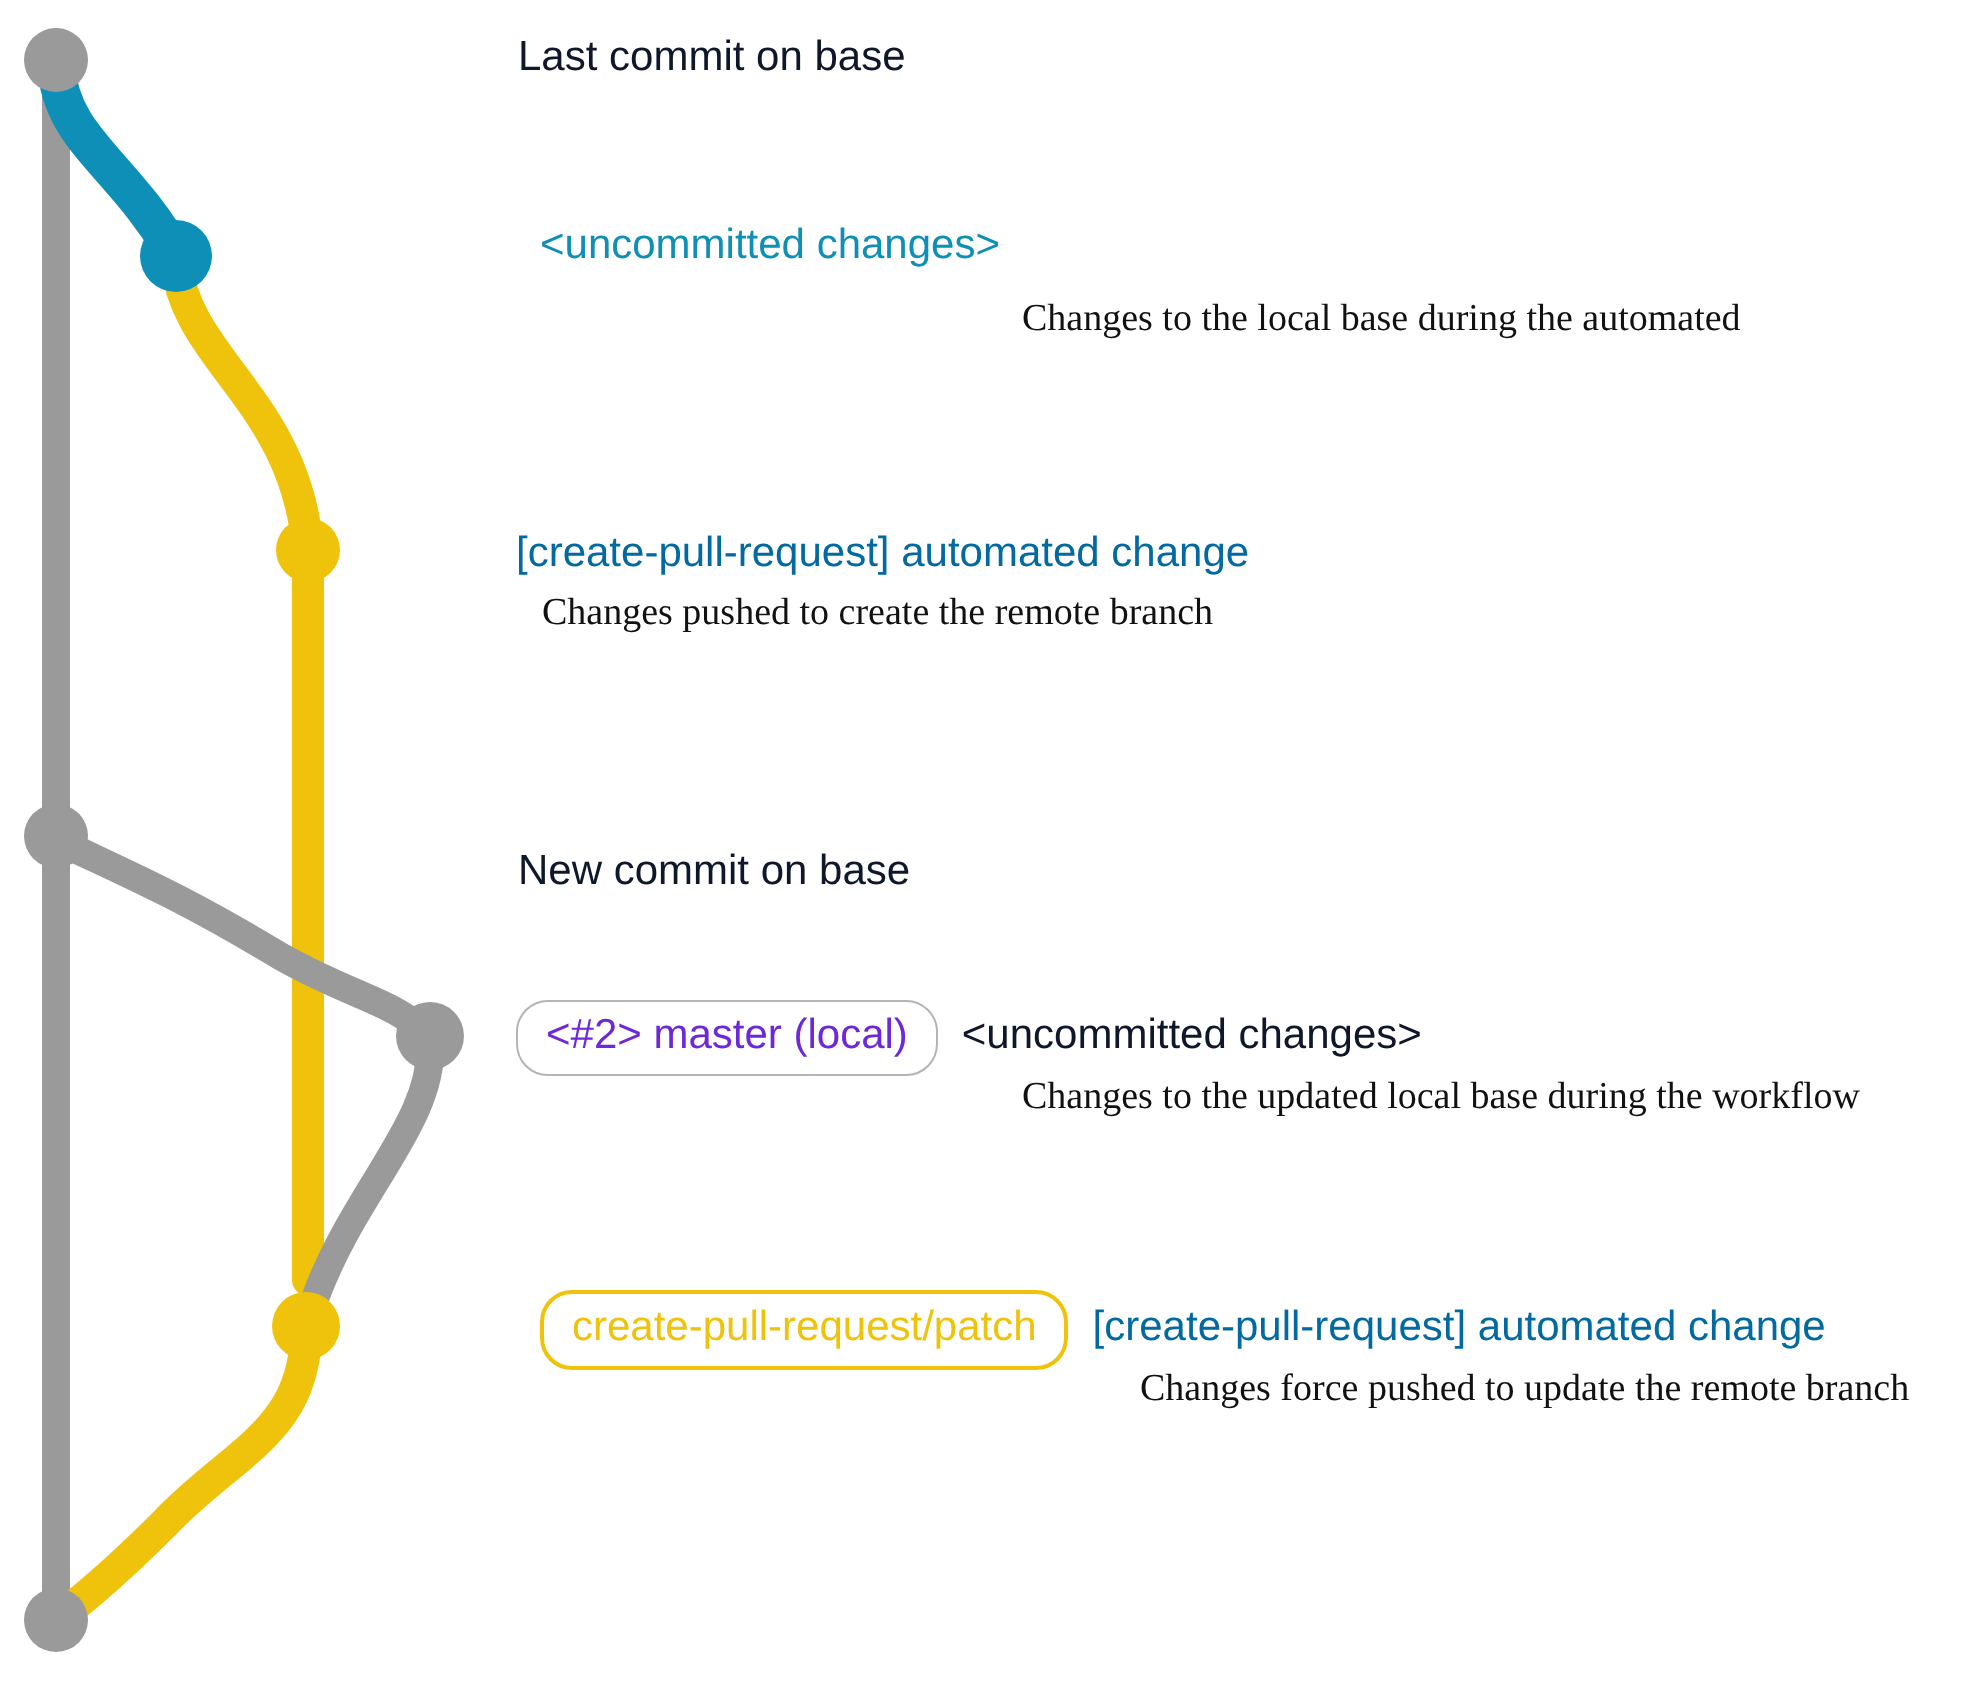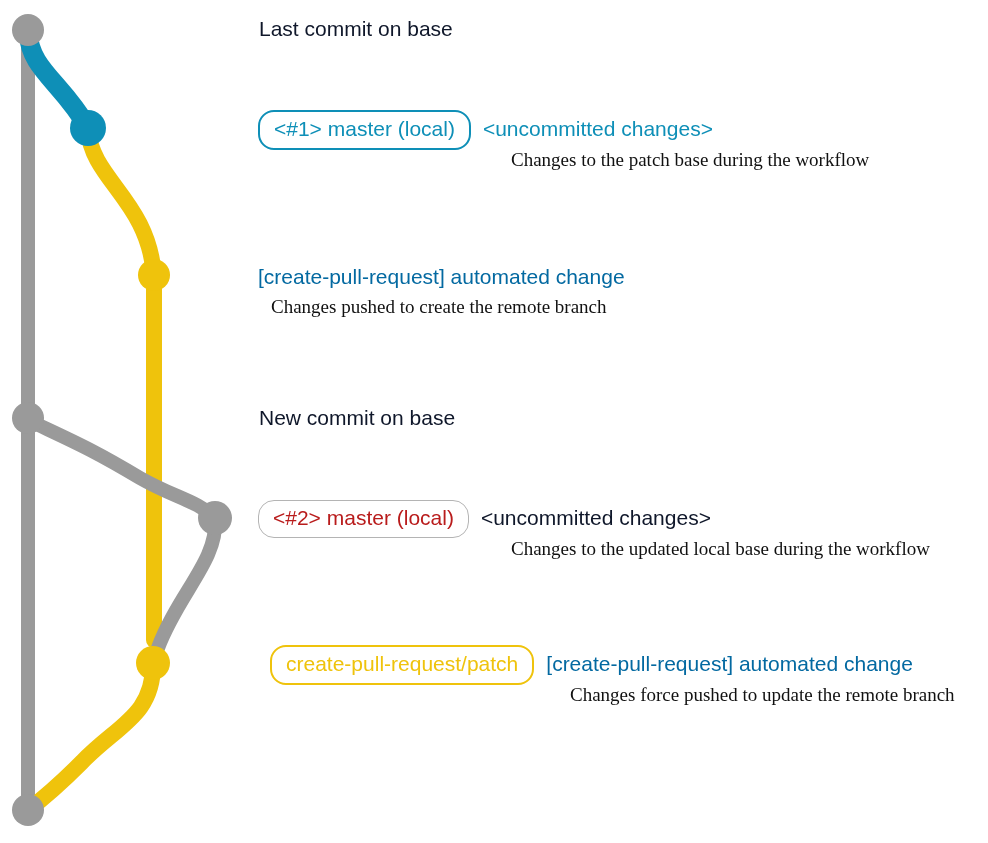--- a/index.html
+++ b/index.html
@@ -37,21 +37,21 @@
     display: inline-block;
     border: 2px solid currentColor;
     border-radius: 16px;
     padding: 5px 14px 7px 14px;
     font-size: 21px;
     line-height: 24px;
     font-family: "Liberation Sans", sans-serif;
     background: #ffffff;
   }
   .chip.teal   { color: #0E8FB7; border-color: #0E8FB7; }
-  .chip.gray   { color: #b91c1c; border-color: #B4B4B4; border-width: 1.5px; text-align: center; }
+  .chip.gray   { color: #6d28d9; border-color: #B4B4B4; border-width: 1.5px; text-align: center; }
   .chip.yellow { color: #EFC30C; border-color: #EFC30C; }
 
   
   .headline {
     font-size: 21px;
     line-height: 26px;
     font-family: "Liberation Sans", sans-serif;
   }
   .headline.gray   { color: #0f172a; }
   .headline.teal   { color: #0E8FB7; }
@@ -93,32 +93,31 @@
   <circle cx="215" cy="518" r="17" fill="#9A9A9A"></circle>
   <circle cx="153" cy="663" r="17" fill="#EFC30C"></circle>
   <circle cx="28" cy="810" r="16" fill="#9A9A9A"></circle>
 </svg>
 
 <div class="row" style="left:259px; top:16px;">
   <span class="headline gray">Last commit on base</span>
 </div>
 
 <div class="row" style="left:258px; top:110px;">
-  <span class="chip teal">&lt;#1&gt; master (local)</span>
   <span class="chip-gap"></span>
   <span class="headline teal">&lt;uncommitted changes&gt;</span>
 </div>
-<div class="subtext" style="left:511px; top:149px;">Changes to the patch base during the workflow</div>
+<div class="subtext" style="left:511px; top:149px;">Changes to the local base during the automated</div>
 
 <div class="row" style="left:258px; top:264px;">
   <span class="headline yellow">[create-pull-request] automated change</span>
 </div>
 <div class="subtext" style="left:271px; top:296px;">Changes pushed to create the remote branch</div>
 
-<div class="row" style="left:259px; top:405px;">
+<div class="row" style="left:259px; top:423px;">
   <span class="headline gray">New commit on base</span>
 </div>
 
 <div class="row" style="left:258px; top:500px;">
   <span class="chip gray">&lt;#2&gt; master (local)</span>
   <span class="chip-gap"></span>
   <span class="headline gray">&lt;uncommitted changes&gt;</span>
 </div>
 <div class="subtext" style="left:511px; top:538px;">Changes to the updated local base during the workflow</div>
 

